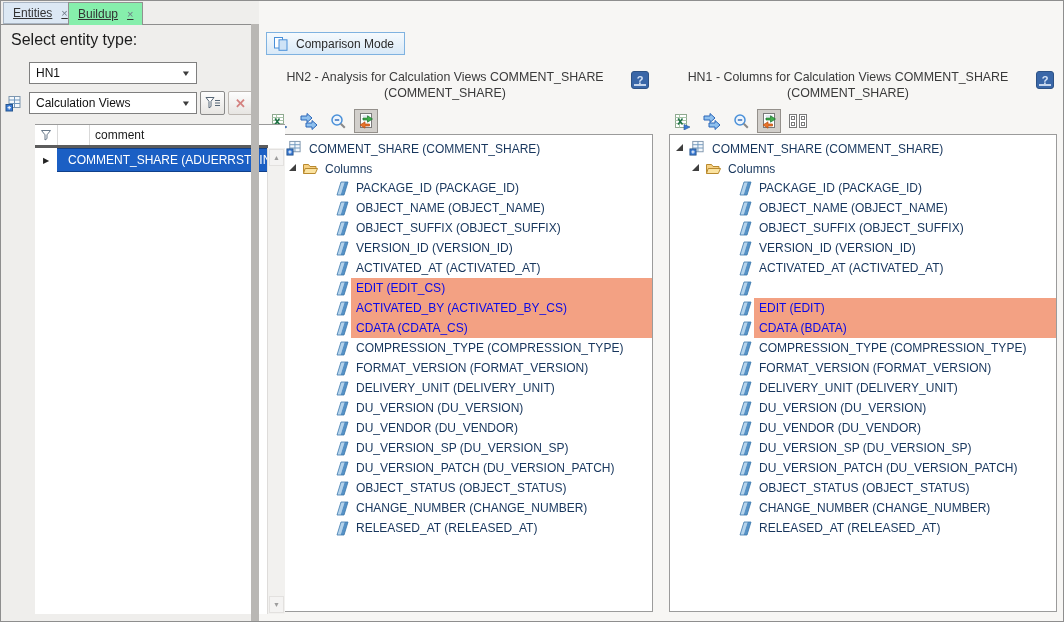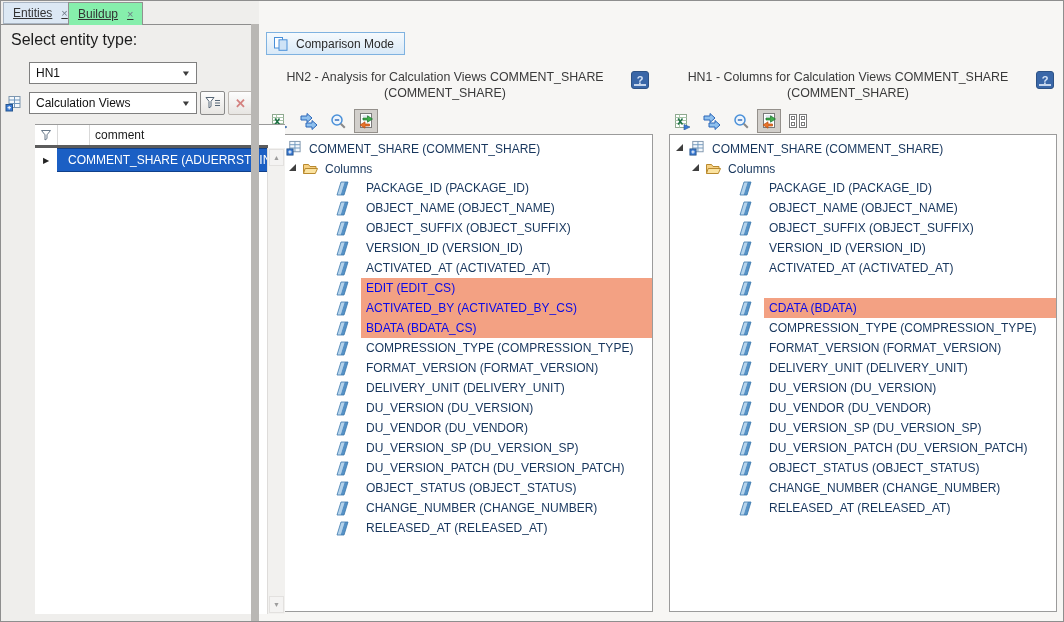--- a/index.html
+++ b/index.html
@@ -73,21 +73,21 @@
   #tree-left{left:7px;width:387px;} #tree-right{left:410px;width:388px;}
 
   .trow{height:20px;display:flex;align-items:center;font-size:12px;color:var(--tree-text);white-space:nowrap;cursor:default;}
   .lvl1{padding-left:4px;} .lvl2{padding-left:20px;} .lvl3{padding-left:69px;}
   .twisty{width:0;height:0;border-bottom:7px solid #3f3f3f;border-left:7px solid transparent;
           margin:0 6px 2px 2px;flex:0 0 auto;}
   .cvicon{width:16px;height:16px;margin-right:7px;flex:0 0 auto;}
   .foldericon{width:17px;height:15px;margin-right:6px;flex:0 0 auto;}
   .colicon{width:13px;height:15px;flex:0 0 auto;}
   .plain{padding-top:1px;}
-  .lbl{flex:1 1 auto;align-self:stretch;display:flex;align-items:center;padding-left:5px;margin-left:12px;overflow:hidden;}
+  .lbl{flex:1 1 auto;align-self:stretch;display:flex;align-items:center;padding-left:5px;margin-left:2px;overflow:hidden;}
   .trow.hl .lbl{background:var(--hl-bg);color:var(--hl-text);}
 </style>
 </head>
 <body>
 
 <svg width="0" height="0" style="position:absolute" aria-hidden="true">
   <defs>
     <g id="svg-calcview">
       <rect x="4" y="1.5" width="11" height="11" fill="#f4f8fc" stroke="#7f96ad"></rect>
       <path d="M4 5h11M4 8.5h11M9.5 1.5v11" stroke="#6f96bd" fill="none"></path>
@@ -304,21 +304,21 @@
           <div class="trow lvl3 hl">
     <svg class="colicon" viewBox="0 0 13 15">
               <use href="#svg-column"></use>
             </svg>
     <span class="lbl">ACTIVATED_BY (ACTIVATED_BY_CS)</span>
   </div>
           <div class="trow lvl3 hl">
     <svg class="colicon" viewBox="0 0 13 15">
               <use href="#svg-column"></use>
             </svg>
-    <span class="lbl">BDATA (BDATA_CS)</span>
+    <span class="lbl">CDATA (CDATA_CS)</span>
   </div>
           <div class="trow lvl3">
     <svg class="colicon" viewBox="0 0 13 15">
               <use href="#svg-column"></use>
             </svg>
     <span class="lbl">COMPRESSION_TYPE (COMPRESSION_TYPE)</span>
   </div>
           <div class="trow lvl3">
     <svg class="colicon" viewBox="0 0 13 15">
               <use href="#svg-column"></use>
@@ -456,20 +456,26 @@
   </div>
           <div class="trow lvl3 hl">
     <svg class="colicon" viewBox="0 0 13 15">
               <use href="#svg-column"></use>
             </svg>
   </div>
           <div class="trow lvl3 hl">
     <svg class="colicon" viewBox="0 0 13 15">
               <use href="#svg-column"></use>
             </svg>
+    <span class="lbl">EDIT (EDIT)</span>
+  </div>
+          <div class="trow lvl3 hl">
+    <svg class="colicon" viewBox="0 0 13 15">
+              <use href="#svg-column"></use>
+            </svg>
     <span class="lbl">CDATA (BDATA)</span>
   </div>
           <div class="trow lvl3">
     <svg class="colicon" viewBox="0 0 13 15">
               <use href="#svg-column"></use>
             </svg>
     <span class="lbl">COMPRESSION_TYPE (COMPRESSION_TYPE)</span>
   </div>
           <div class="trow lvl3">
     <svg class="colicon" viewBox="0 0 13 15">

